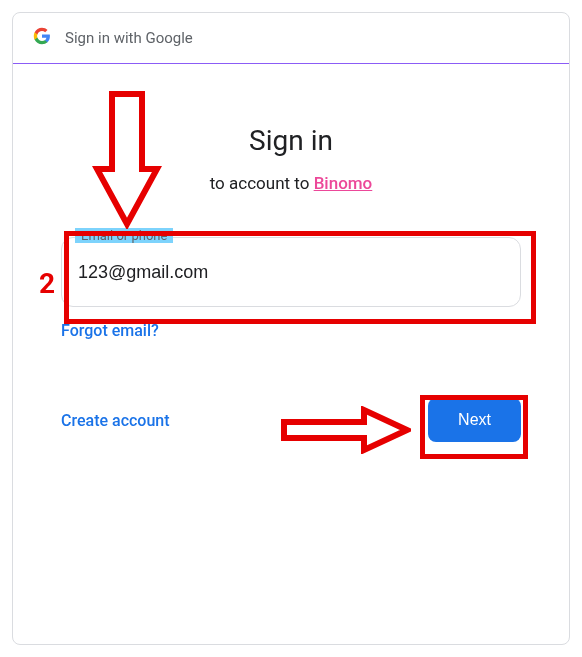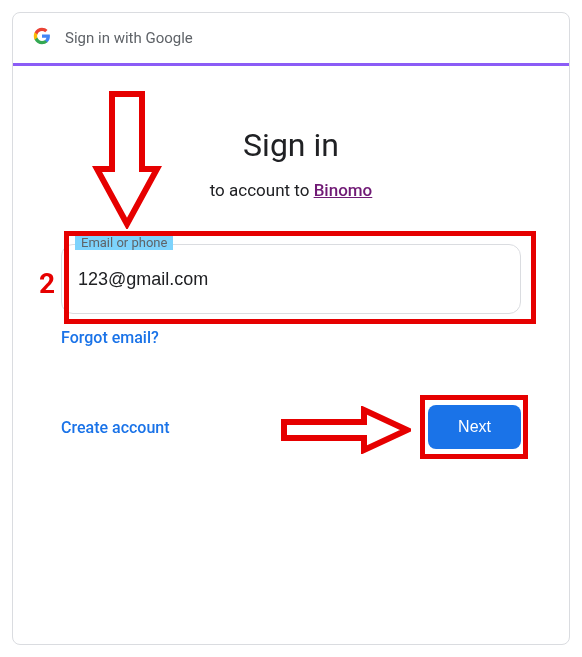--- a/index.html
+++ b/index.html
@@ -18,44 +18,44 @@
       height: 633px;
       overflow: hidden;
       position: relative;
       background: #fff;
     }
     .header {
       display: flex;
       align-items: center;
       gap: 14px;
       padding: 14px 20px;
-      border-bottom: 3px solid #8b5cf6;
+      border-bottom: 1px solid #8b5cf6;
     }
     .header-title {
       color: #5f6368;
       font-size: 15px;
     }
     .content {
       padding: 60px 48px 0 48px;
       text-align: center;
       position: relative;
     }
     .signin-title {
-      font-size: 32px;
+      font-size: 28px;
       font-weight: 400;
       color: #202124;
       margin-bottom: 16px;
     }
     .continue-line {
       font-size: 17px;
       color: #202124;
       margin-bottom: 44px;
     }
     .continue-link {
-      color: #701a75;
+      color: #ec4899;
       font-weight: 500;
       text-decoration: underline;
     }
     .field-wrap {
       position: relative;
       text-align: left;
       margin-bottom: 14px;
     }
     .field-label {
       position: absolute;

